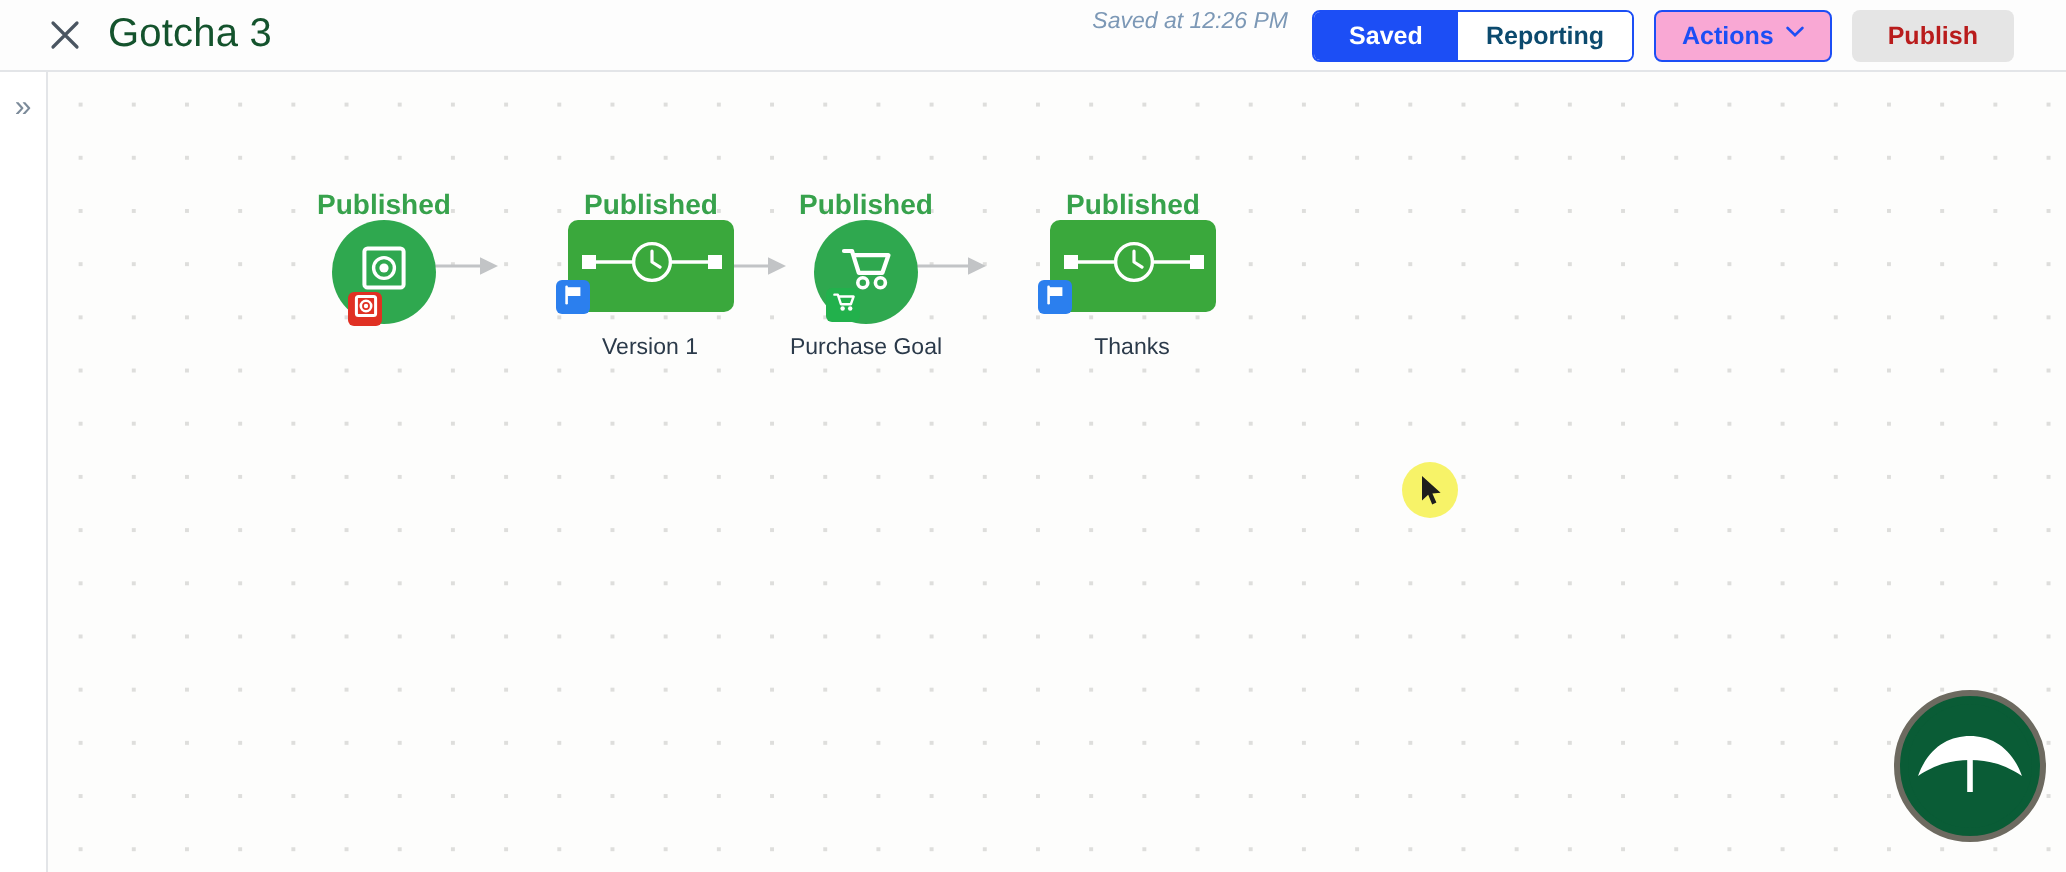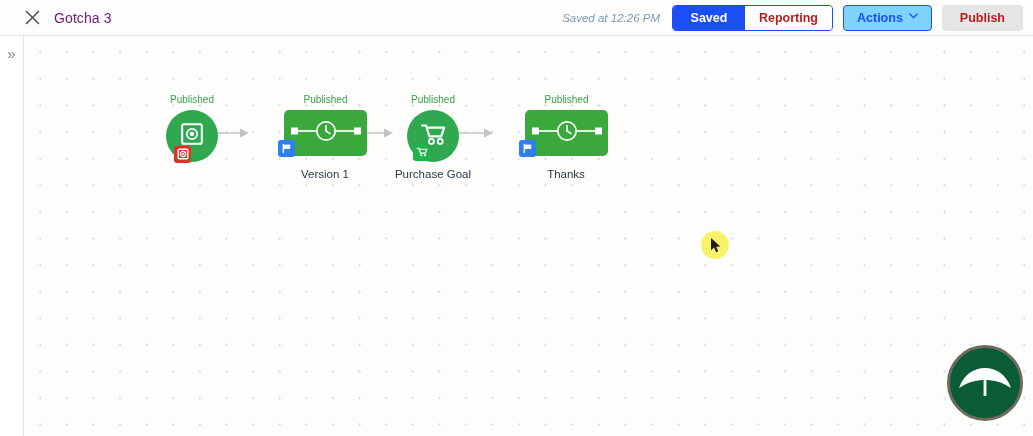--- a/index.html
+++ b/index.html
@@ -21,30 +21,30 @@
     display: flex; align-items: center;
   }
   .close-btn {
     width: 36px; height: 36px;
     margin-left: 14px;
     display: flex; align-items: center; justify-content: center;
     cursor: pointer;
   }
   .close-btn svg { display:block; }
   .flow-title {
-    font-size: 14px;
-    color: #701a75;
+    font-size: 20px;
+    color: #14532d;
     font-weight: 500;
     margin-left: 4px;
     letter-spacing: .1px;
   }
   .topbar-right {
     margin-left: auto;
-    display: flex; align-items: center;
-    padding-right: 10px;
+    display: flex; align-items: flex-start;
+    padding-right: 26px;
     gap: 10px;
   }
   .saved-text {
     font-size: 11.5px;
     font-style: italic;
     color: #7c98b6;
     margin-right: 2px;
     white-space: nowrap;
   }
   .segmented {
@@ -55,32 +55,32 @@
     overflow: hidden;
   }
   .seg-btn {
     min-width: 72px;
     padding: 0 14px;
     display: flex; align-items: center; justify-content: center;
     font-size: 12.5px;
     font-weight: 600;
     cursor: pointer;
     background: #ffffff;
-    color: #b91c1c;
+    color: #0c4a6e;
     white-space: nowrap;
   }
   .seg-btn.active { background: #1c4ef5; color: #ffffff; }
 
   .actions-btn {
     height: 26px;
     padding: 0 13px;
     display: flex; align-items: center; gap: 6px;
     border: 1px solid #1c4ef5;
     border-radius: 4px;
-    background: #7dd3fc;
+    background: #f9a8d4;
     color: #1c4ef5;
     font-size: 12.5px;
     font-weight: 600;
     cursor: pointer;
     white-space: nowrap;
   }
   .caret { font-size: 9px; line-height: 1; position: relative; top: -1px; }
 
   .publish-btn {
     height: 26px;
@@ -120,23 +120,24 @@
     background-position: 3px 3px;
     overflow: hidden;
   }
 
   
   .node { position: absolute; }
   .status-label {
     position: absolute;
     top: 0; left: 50%;
     transform: translateX(-50%);
-    font-size: 10px;
+    font-size: 14px;
     color: #37a24c;
     white-space: nowrap;
+    font-weight: bold;
   }
   .node-shape-wrap { position: absolute; top: 16px; }
 
   .circle-node {
     width: 52px; height: 52px;
     border-radius: 50%;
     background: #2fa84f;
     display: flex; align-items: center; justify-content: center;
     cursor: pointer;
   }

